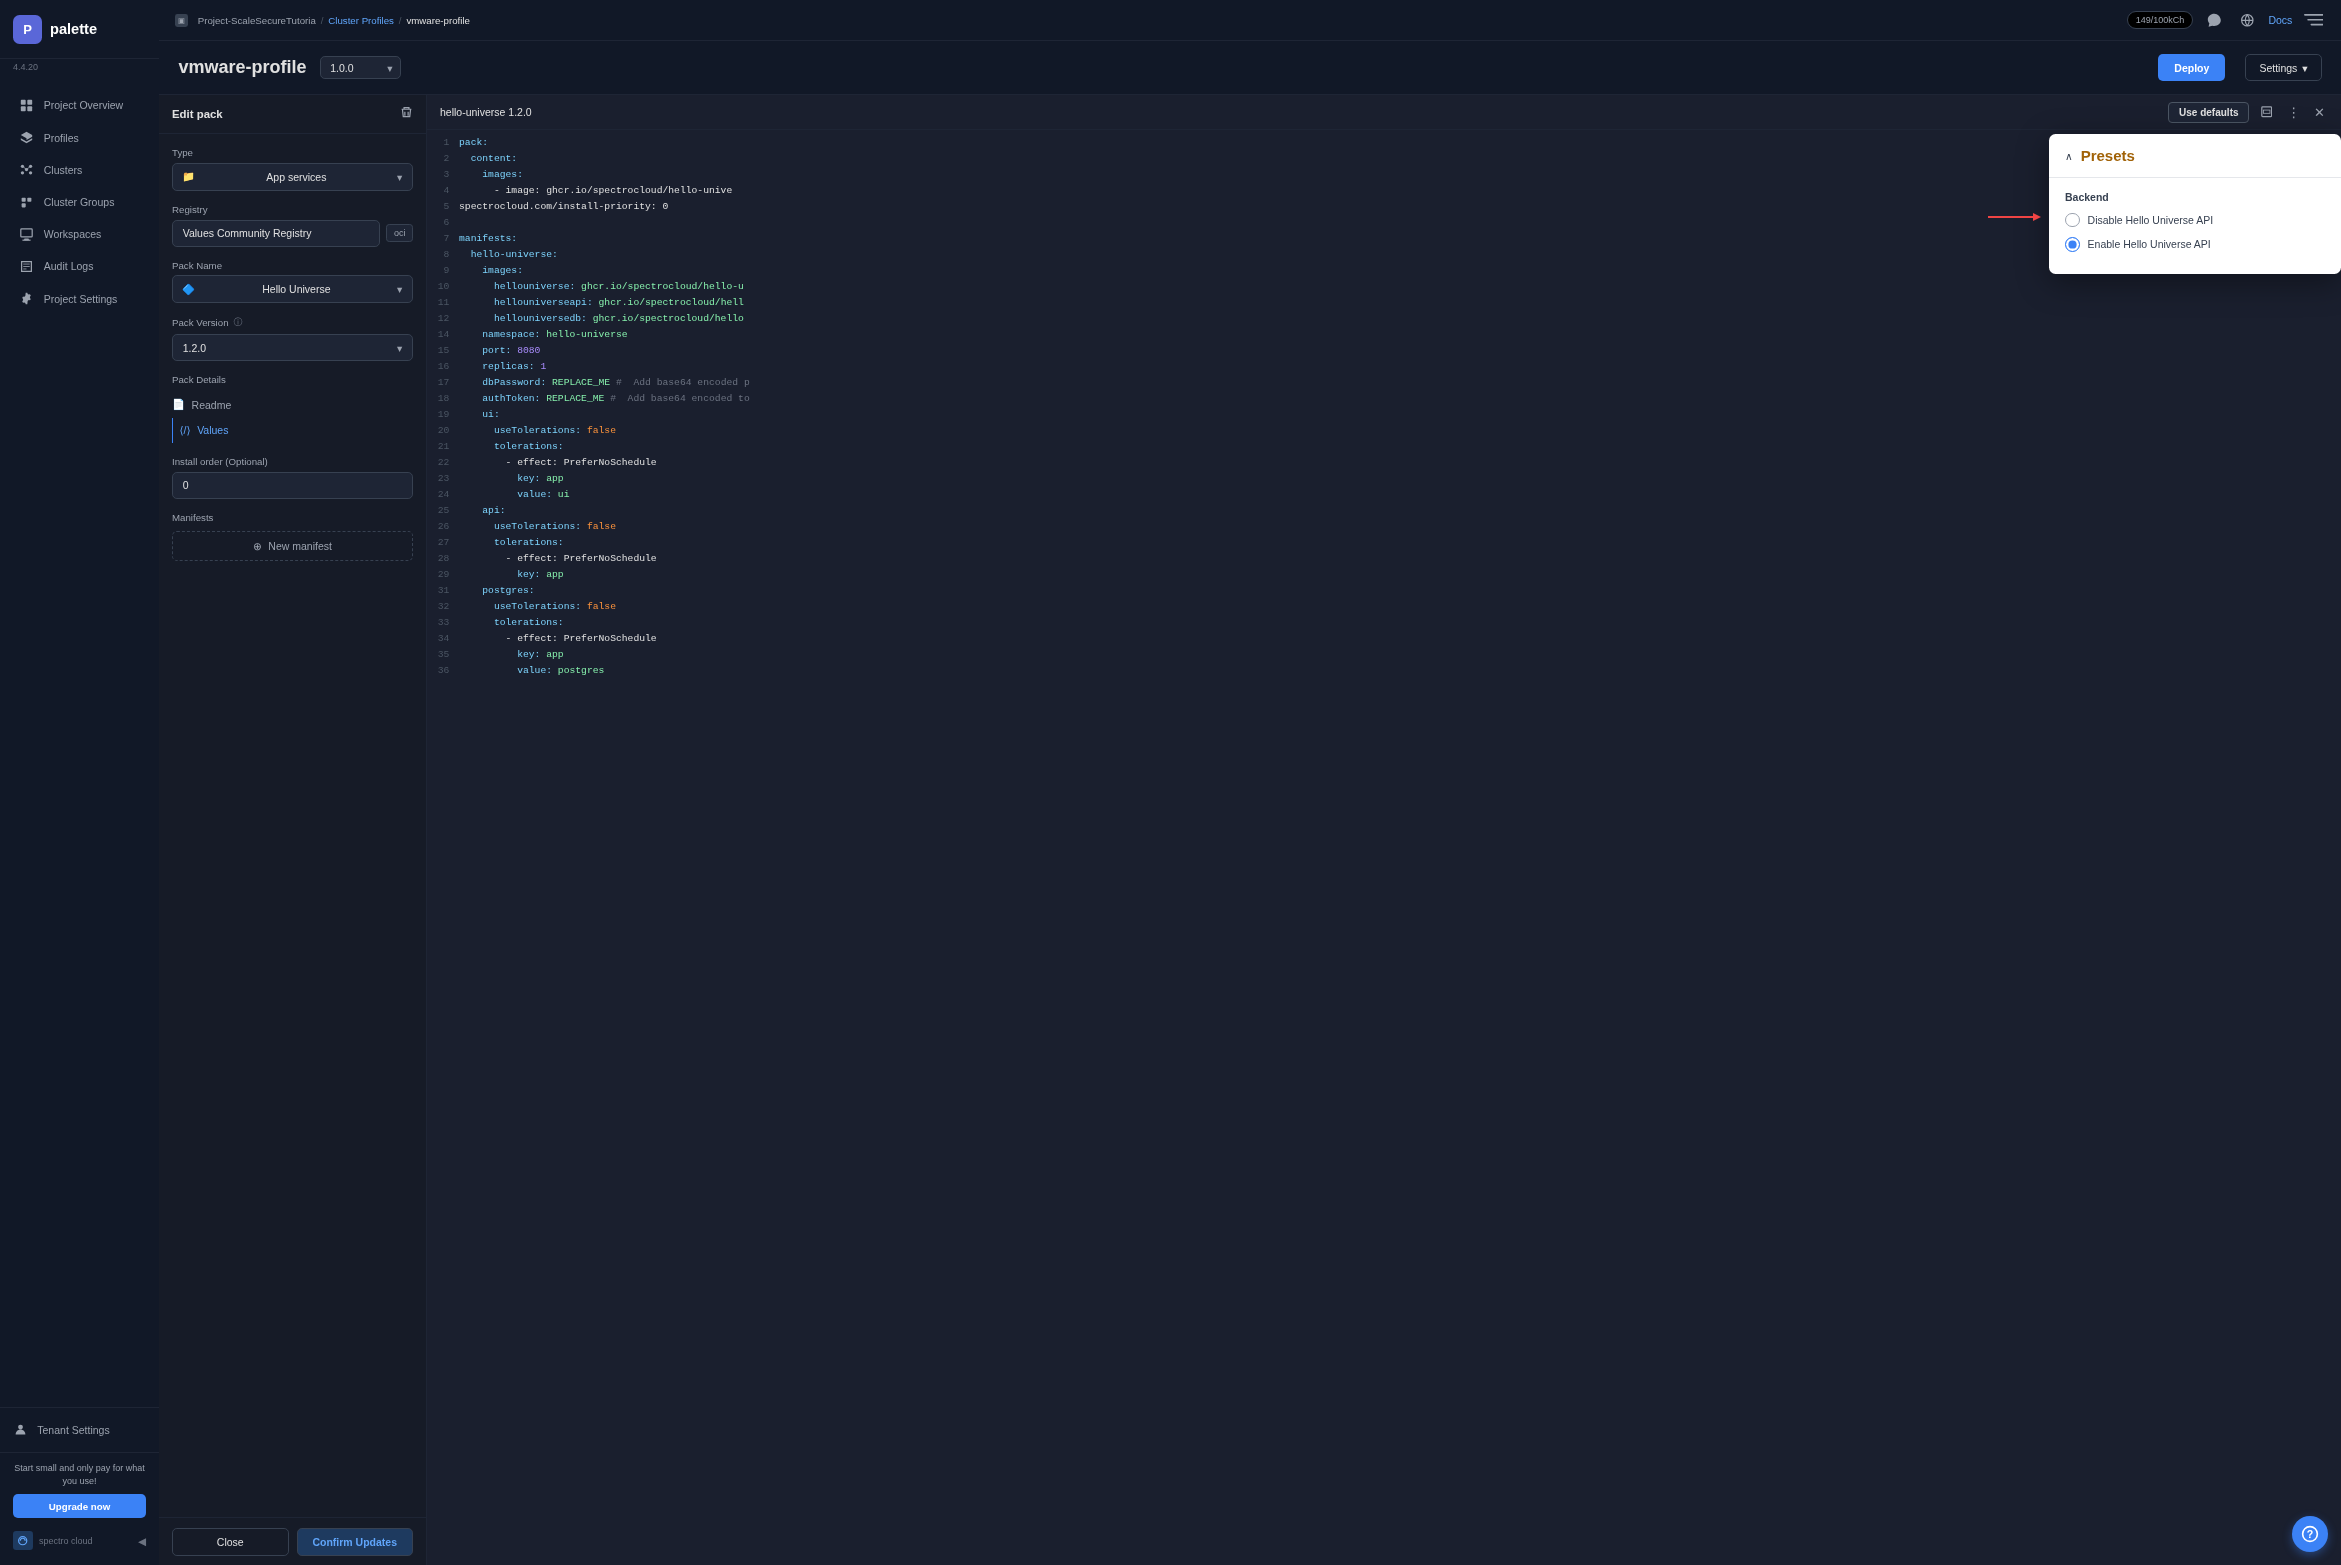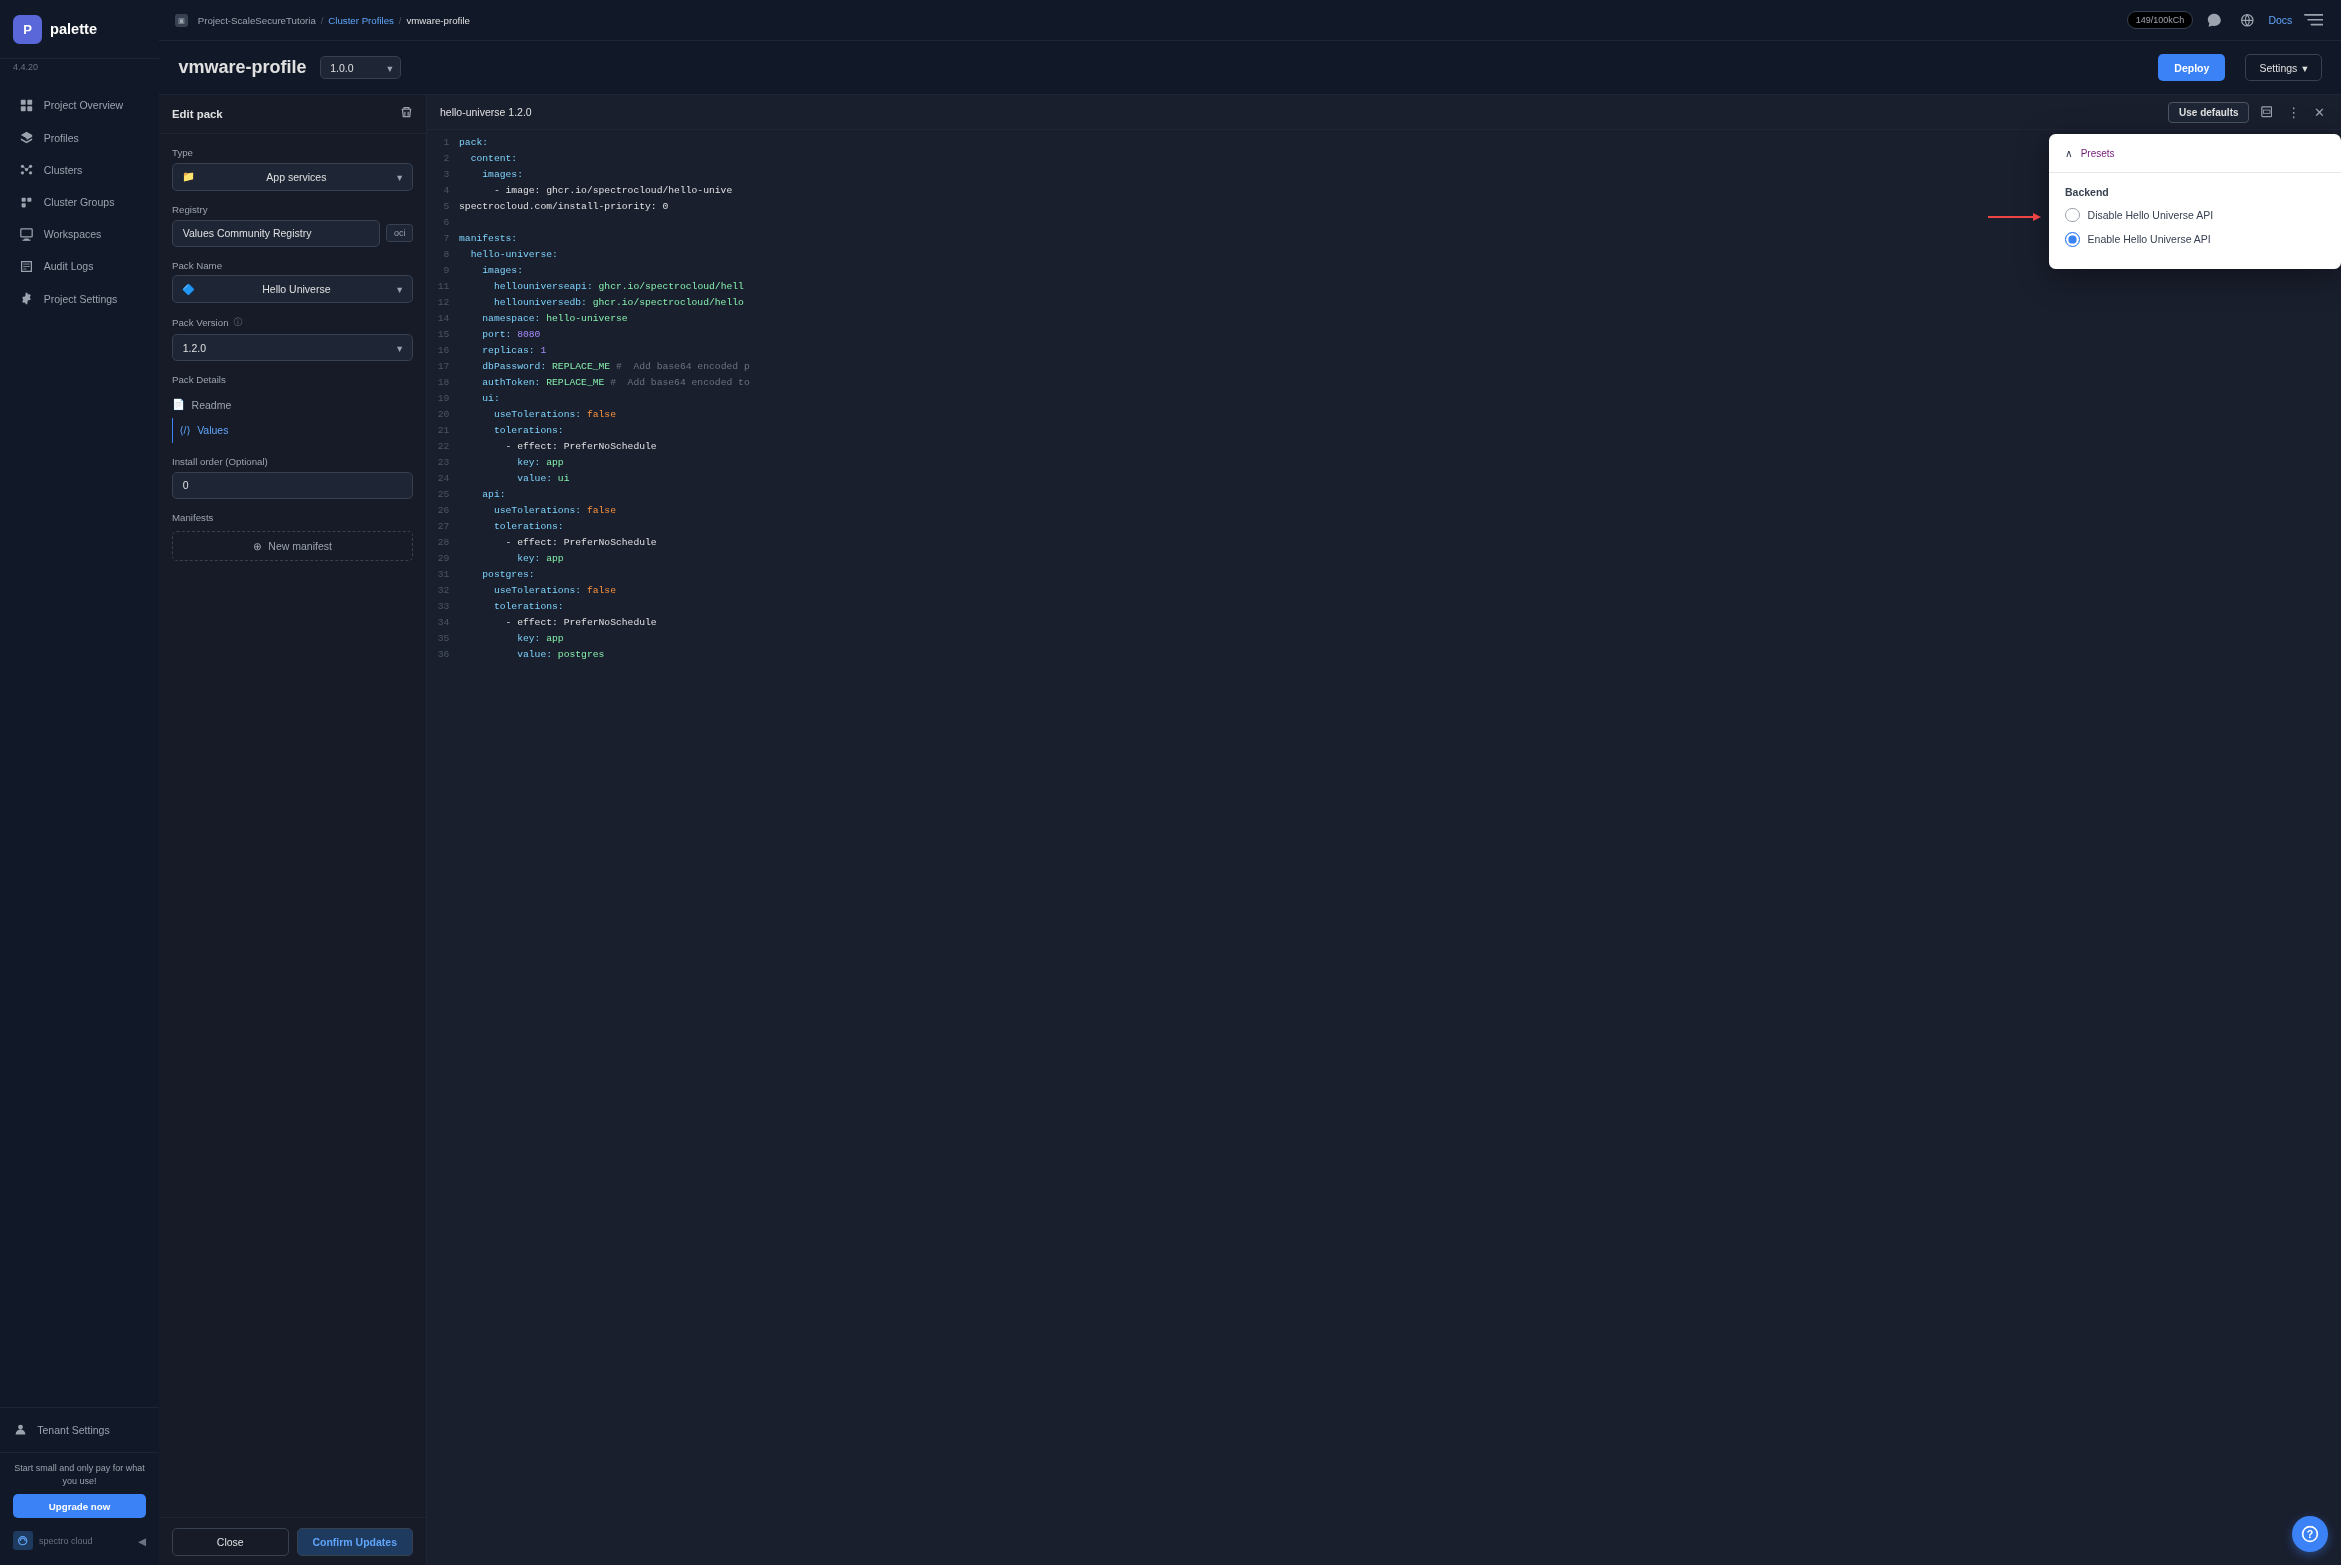--- a/index.html
+++ b/index.html
@@ -85,21 +85,21 @@
     .code-close-btn { background: transparent; border: none; color: #9ca3af; cursor: pointer; padding: 3.2px; font-size: 13px; }
     .code-editor { flex: 1; overflow: auto; padding: 6.5px 0; background: #1a1f2e; }
     .code-line { display: flex; min-height: 16px; font-family: 'Courier New', monospace; font-size: 9.7px; }
     .line-num { width: 32px; text-align: right; padding-right: 9.7px; color: #4b5563; flex-shrink: 0; user-select: none; }
     .line-content { flex: 1; padding-right: 13px; white-space: pre; }
 
     
     .presets-panel { position: absolute; right: 0; top: 39px; width: 292px; background: white; border-radius: 6.5px; box-shadow: 0 8px 32px rgba(0,0,0,0.4); z-index: 100; }
     .presets-header { display: flex; align-items: center; gap: 8px; padding: 13px 16px; border-bottom: 0.8px solid #e5e7eb; }
     .presets-chevron { color: #374151; cursor: pointer; }
-    .presets-title { font-size: 10px; font-weight: 400; color: #701a75; }
+    .presets-title { font-size: 15px; font-weight: 700; color: #a16207; }
     .presets-body { padding: 13px 16px; }
     .presets-section-label { color: #374151; font-size: 10.5px; font-weight: 600; margin-bottom: 9.7px; }
     .preset-option { display: flex; align-items: center; gap: 8px; margin-bottom: 9.7px; cursor: pointer; }
     .radio-btn { width: 14.6px; height: 14.6px; border-radius: 50%; border: 1.6px solid #9ca3af; flex-shrink: 0; }
     .radio-btn.selected { border-color: #3b82f6; background: #3b82f6; box-shadow: inset 0 0 0 2.4px white; }
     .preset-label { font-size: 10.5px; color: #374151; }
 
     
     .arrow-indicator { position: absolute; right: 300px; top: 118px; z-index: 101; }
 
@@ -405,20 +405,24 @@
           </div>
           <div class="code-line">
             <span class="line-num">8</span>
             <span class="line-content">  <span style="color:#7dd3fc">hello-universe:</span></span>
           </div>
           <div class="code-line">
             <span class="line-num">9</span>
             <span class="line-content">    <span style="color:#7dd3fc">images:</span></span>
           </div>
           <div class="code-line">
+            <span class="line-num">10</span>
+            <span class="line-content">      <span style="color:#7dd3fc">hellouniverse:</span><span style="color:#86efac"> ghcr.io/spectrocloud/hello-u</span></span>
+          </div>
+          <div class="code-line">
             <span class="line-num">11</span>
             <span class="line-content">      <span style="color:#7dd3fc">hellouniverseapi:</span><span style="color:#86efac"> ghcr.io/spectrocloud/hell</span></span>
           </div>
           <div class="code-line">
             <span class="line-num">12</span>
             <span class="line-content">      <span style="color:#7dd3fc">hellouniversedb:</span><span style="color:#86efac"> ghcr.io/spectrocloud/hello</span></span>
           </div>
           <div class="code-line">
             <span class="line-num">14</span>
             <span class="line-content">    <span style="color:#7dd3fc">namespace:</span><span style="color:#86efac"> hello-universe</span></span>

